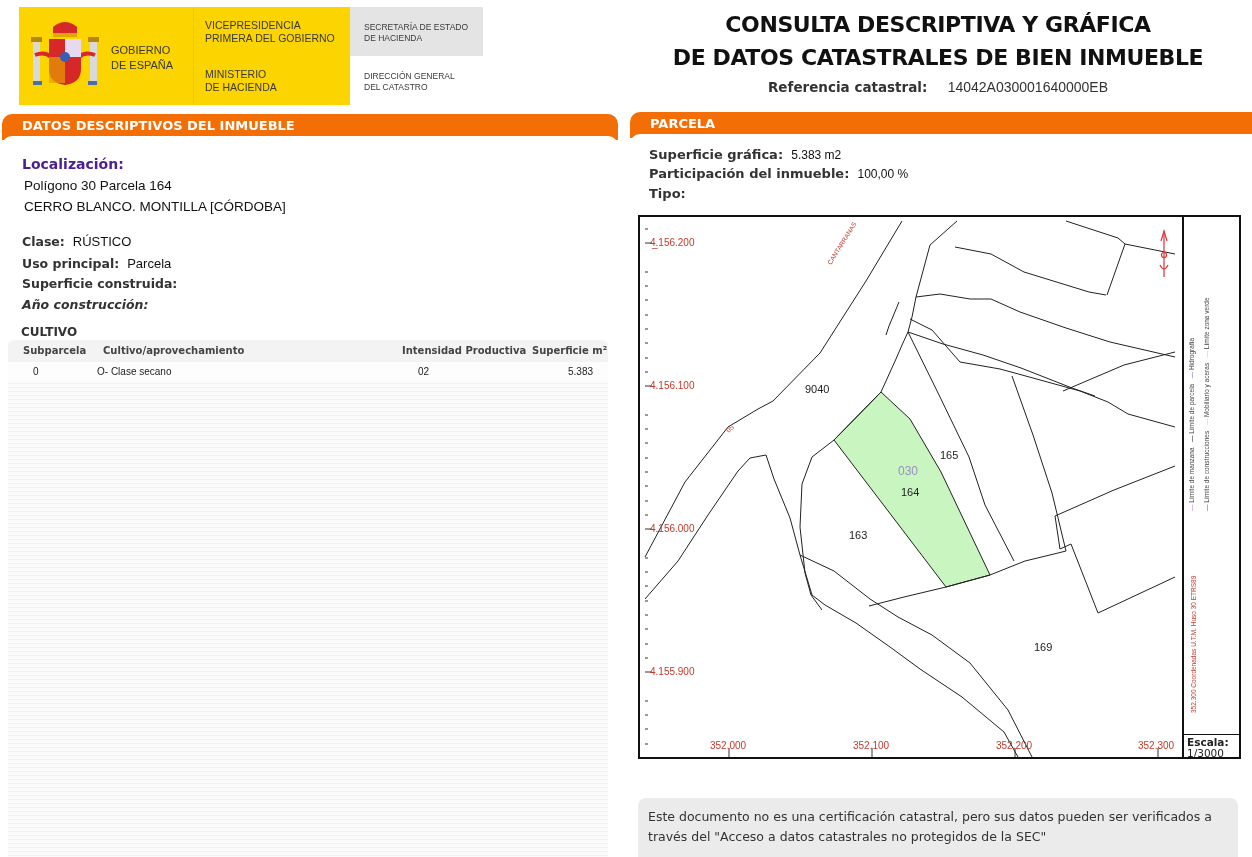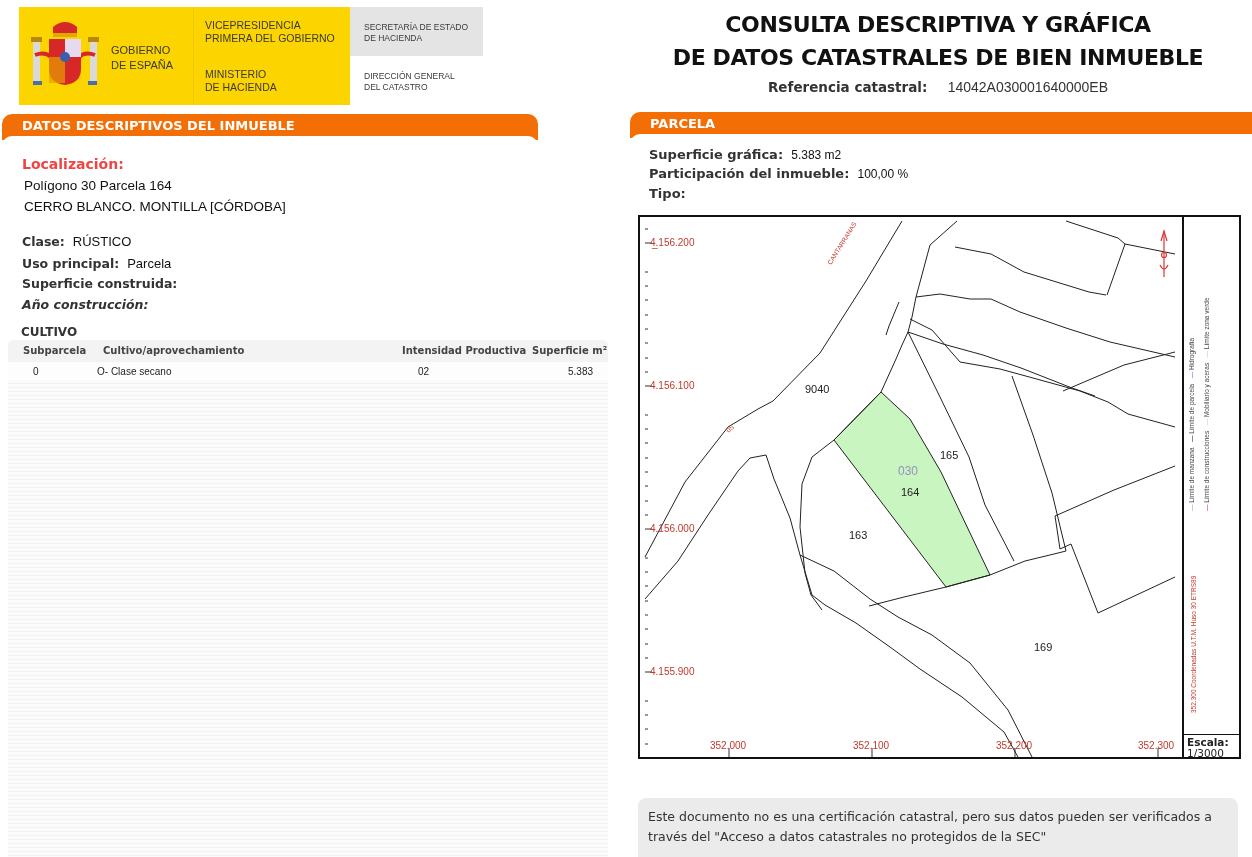--- a/index.html
+++ b/index.html
@@ -19,27 +19,27 @@
   .dg-text { position: absolute; left: 345px; top: 64px; font-family: "Liberation Sans", sans-serif; font-size: 8.5px; line-height: 11px; color: #3a3a3a; }
 
   .main-title { position: absolute; left: 620px; top: 8px; width: 636px; text-align: center; font-family: "DejaVu Sans", sans-serif; font-weight: bold; font-size: 22px; line-height: 33px; color: #111; letter-spacing: -0.4px; }
   .ref-line { position: absolute; left: 620px; top: 79px; width: 636px; text-align: center; font-size: 13.5px; color: #333; }
   .ref-label { font-weight: bold; font-family: "DejaVu Sans", sans-serif; margin-right: 16px; }
   .ref-value { font-family: "Liberation Sans", sans-serif; font-size: 14px; }
 
   
   .panel-header { position: absolute; height: 26px; background: #f36f06; color: #fff; font-weight: bold; font-size: 13px; padding-left: 20px; line-height: 24px; border-radius: 10px 10px 0 0; }
   .panel-header::after { content: ""; position: absolute; left: 0; right: 0; bottom: -6px; height: 10px; background: #fff; border-radius: 10px 10px 0 0; }
-  .left-header { left: 2px; top: 114px; width: 536px; }
+  .left-header { left: 2px; top: 114px; width: 616px; }
   .right-header { left: 630px; top: 112px; width: 690px; }
 
   .field { position: absolute; font-size: 12.5px; }
   .field-label { font-weight: bold; color: #333; font-family: "DejaVu Sans", sans-serif; }
   .field-value { font-family: "Liberation Sans", sans-serif; font-size: 13px; color: #111; margin-left: 4px; }
-  .loc-label { position: absolute; left: 22px; top: 156px; font-weight: bold; font-size: 14px; color: #ef4444; }
+  .loc-label { position: absolute; left: 22px; top: 156px; font-weight: bold; font-size: 14px; color: #4c1d95; }
   .loc-line { position: absolute; left: 24px; font-family: "Liberation Sans", sans-serif; font-size: 13.5px; color: #111; }
 
   .cultivo-title { position: absolute; left: 21px; top: 325px; font-weight: bold; font-size: 12px; color: #333; }
   .cult-table { position: absolute; left: 8px; top: 340px; width: 600px; height: 517px; border-radius: 6px 6px 0 0;
     background: repeating-linear-gradient(to bottom, #fbfbfb 0px, #fbfbfb 3px, #f1f1f1 3px, #f1f1f1 4px); }
   .cult-head { position: absolute; left: 0; top: 0; width: 600px; height: 22px; background: #f3f3f3; border-radius: 6px 6px 0 0; }
   .cult-row { position: absolute; left: 0; top: 22px; width: 600px; height: 18px; background: #fdfdfd; }
   .th { position: absolute; top: 5px; font-size: 10px; font-weight: bold; color: #444; }
   .td { position: absolute; top: 4px; font-family: "Liberation Sans", sans-serif; font-size: 10px; color: #222; }
 

